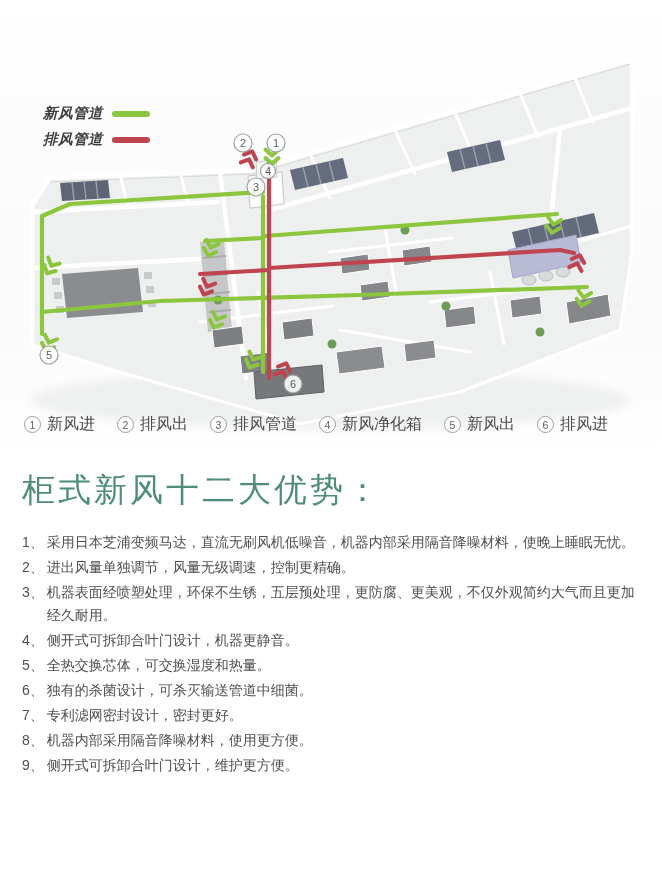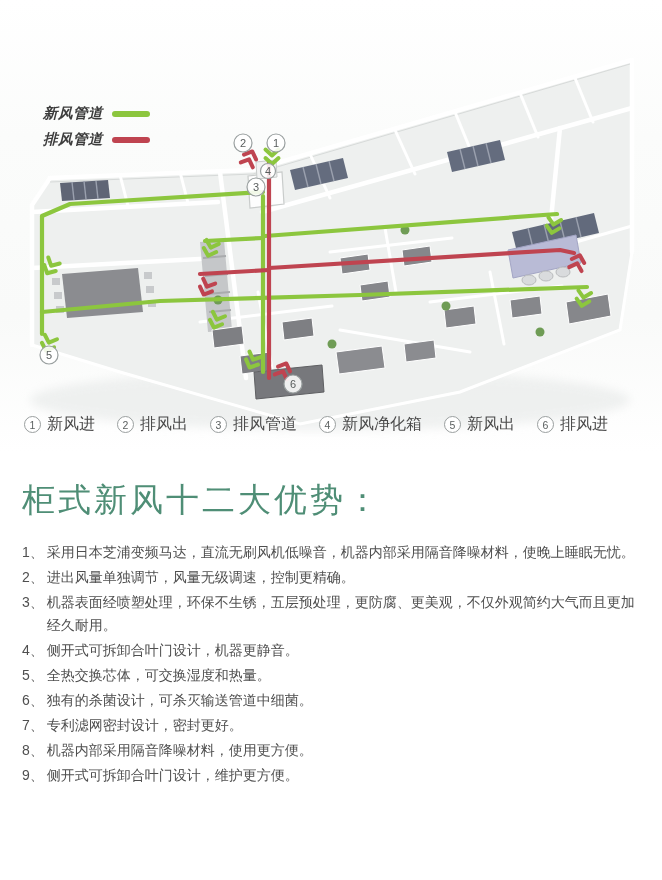--- a/index.html
+++ b/index.html
@@ -21,21 +21,21 @@
   .swatch.green{background:var(--green);}
   .swatch.red{background:var(--red);}
 
   .marker-legend{position:absolute;left:24px;top:414px;width:620px;display:flex;align-items:center;}
   .mk-item{display:flex;align-items:center;gap:6px;}
   .mk-item + .mk-item{margin-left:22px;}
   .mk-circle{display:inline-flex;align-items:center;justify-content:center;width:17px;height:17px;border:1px solid #9a9f9f;border-radius:50%;font-size:10.5px;color:#5c6161;background:#fff;}
   .mk-label{font-size:16px;color:#4a4a4a;}
 
   
-  .section-title{margin:26px 0 18px 22px;font-family:"Liberation Serif","DejaVu Serif",serif;font-size:33px;font-weight:400;color:var(--teal);letter-spacing:3px;}
+  .section-title{margin:16px 0 18px 22px;font-family:"Liberation Serif","DejaVu Serif",serif;font-size:33px;font-weight:400;color:var(--teal);letter-spacing:3px;}
   .adv-list{margin-left:22px;width:618px;}
   .adv-item{display:flex;font-size:14px;line-height:23px;color:var(--ink);margin-bottom:2px;}
   .adv-item .num{flex:0 0 auto;margin-right:3px;}
   .adv-item .txt{flex:1 1 auto;}
 
   
   .wall{stroke:#ffffff;stroke-width:4.5;fill:none;stroke-linecap:round;}
   .wall-thin{stroke:#ffffff;stroke-width:3;fill:none;stroke-linecap:round;}
   .wall-edge{stroke:#d7dad9;stroke-width:1;fill:none;}
   .duct-g{stroke:var(--green);stroke-width:4.2;fill:none;stroke-linecap:round;stroke-linejoin:round;}

